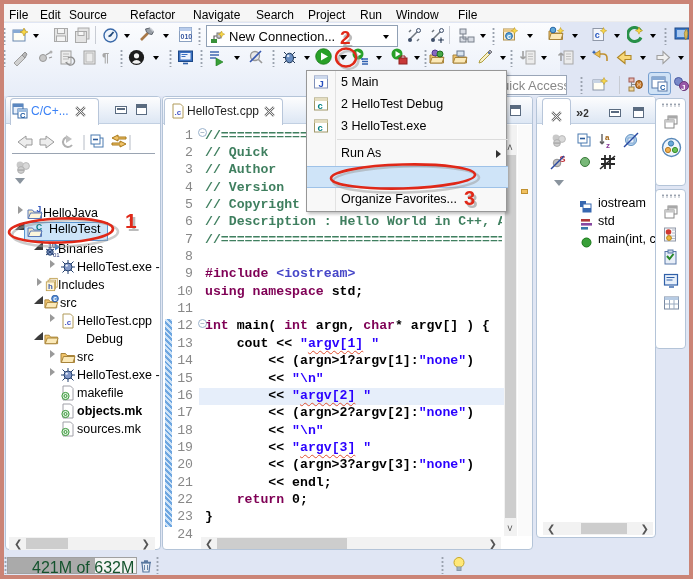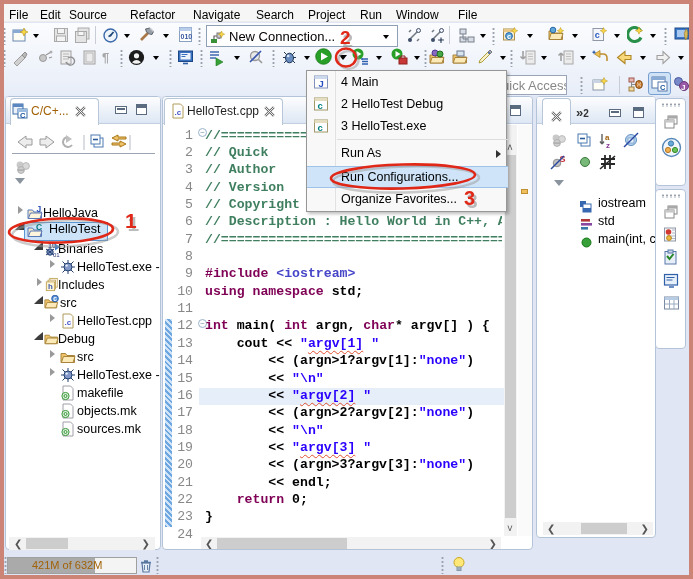--- a/index.html
+++ b/index.html
@@ -3,21 +3,21 @@
 <meta charset="utf-8">
 <style>
 * { margin:0; padding:0; box-sizing:border-box; }
 html,body { width:693px; height:579px; overflow:hidden; }
 body { font-family:"Liberation Sans", sans-serif; background:#cb8476; position:relative; }
 #win { position:absolute; left:4px; top:4px; width:685px; height:571px; background:#e0e6f4; overflow:hidden; }
 
 #menubar { position:absolute; left:-4px; top:0; width:693px; height:18px; background:#f6f6f6; border-bottom:1px solid #ececec; }
 #menubar span { position:absolute; top:4px; font-size:12px; color:#000; }
 
-#toolbars { position:absolute; left:-4px; top:19px; width:693px; height:73px;
+#toolbars { position:absolute; left:-4px; top:19px; width:560px; height:73px;
   background:linear-gradient(#fbfcfe,#e7edf8); }
 .ticon { position:absolute; width:17px; height:17px; }
 .dd { position:absolute; width:0; height:0; border-left:3.5px solid transparent; border-right:3.5px solid transparent; border-top:4px solid #000; }
 .sep { position:absolute; width:1px; height:18px; background:#c8ccd4; }
 .dots { position:absolute; width:3px; height:18px;
   background-image:radial-gradient(circle, #9aa2ae 1px, transparent 1.2px);
   background-size:3px 4px; }
 
 .panel { position:absolute; background:#fff; border:1px solid #b4c4d8; border-radius:4px; }
 .tabrow { position:absolute; left:0; top:0; right:0; height:27px; background:linear-gradient(#fdfdfe,#dde7f4); border-bottom:1px solid #c2d0e2; border-radius:2px 2px 0 0; }
@@ -315,21 +315,21 @@
   <div id="leftpanel" class="panel" style="left:1px; top:92px; width:156px; height:454px;">
     <div class="tabrow"></div>
     <div class="atab" style="left:4px; top:1px; width:89px; height:27px;"></div>
     <svg style="position:absolute;left:6px;top:6px" width="17" height="17" viewBox="0 0 17 17">
       <rect x="1" y="1" width="10" height="10" fill="#eaf1fb" stroke="#3b6ca8"></rect>
       <rect x="1" y="1" width="10" height="3" fill="#5b87c0"></rect>
       <rect x="6" y="6" width="9" height="9" fill="#fff" stroke="#3b6ca8"></rect>
       <rect x="6" y="6" width="9" height="3" fill="#9dbde0"></rect>
       <text x="8" y="14.5" font-size="7.5" font-weight="bold" fill="#1a57a0">C</text>
     </svg>
-    <span style="position:absolute;left:25px;top:7px;font-size:12px;color:#a16207;">C/C+...</span>
+    <span style="position:absolute;left:25px;top:7px;font-size:12px;color:#3b82f6;">C/C+...</span>
     <svg style="position:absolute;left:68px;top:8px" width="13" height="13" viewBox="0 0 12 12">
       <path d="M2 2 L10 10 M10 2 L2 10" stroke="#6e6e6e" stroke-width="2.2"></path>
       <path d="M2 2 L10 10 M10 2 L2 10" stroke="#fff" stroke-width="0.8"></path>
     </svg>
     <rect>
     <div style="position:absolute;left:109px;top:9px;width:12px;height:8px;border:1px solid #5a6b80;background:#fff">
           <div style="margin:1px;height:2px;background:#5a6b80"></div>
         </div>
     <div style="position:absolute;left:130px;top:7px;width:11px;height:11px;border:1px solid #5a6b80;background:#fff;">
           <div style="height:3px;background:#5a6b80"></div>
@@ -427,21 +427,21 @@
         <path d="M3 1h7.5L13 3.5V15H3z" fill="#fff" stroke="#b09a58"></path>
         <text x="4.5" y="11.5" font-size="8" font-weight="bold" fill="#4858c8">.c</text>
       </svg>
       <span class="trow" style="left:71px;top:217px;">HelloTest.cpp</span>
 
       <div class="tri-e" style="left:28px;top:235px;"></div>
       <svg style="position:absolute;left:38px;top:234px" width="15" height="15" viewBox="0 0 16 16">
         <path d="M1 4.5h4.5L7 6.5h7.5v7H1z" fill="#f0c36a" stroke="#a8843a"></path>
         <path d="M3.5 7.5H15l-2 6H1.3z" fill="#fbe9b8" stroke="#a8843a"></path>
       </svg>
-      <span class="trow" style="left:52px;top:235px;">Debug</span>
+      <span class="trow" style="left:52px;top:235px;padding-left:28px;">Debug</span>
 
       <div class="tri-c" style="left:44px;top:253px;"></div>
       <svg style="position:absolute;left:54px;top:252px" width="16" height="16" viewBox="0 0 16 16">
         <path d="M1 4.5h4.5L7 6.5h7.5v7H1z" fill="#f0c36a" stroke="#a8843a"></path>
         <path d="M3.5 7.5H15l-2 6H1.3z" fill="#fbe9b8" stroke="#a8843a"></path>
       </svg>
       <span class="trow" style="left:71px;top:253px;">src</span>
 
       <div class="tri-c" style="left:44px;top:271px;"></div>
       <svg style="position:absolute;left:54px;top:270px" width="16" height="16" viewBox="0 0 16 16">
@@ -465,21 +465,21 @@
         <circle cx="5.5" cy="11" r="3.6" fill="#e2f2e2" stroke="#389838"></circle>
         <circle cx="5.5" cy="11" r="1.5" fill="none" stroke="#389838"></circle>
       </svg>
       <span class="trow" style="left:71px;top:289px;">makefile</span>
 
       <svg style="position:absolute;left:54px;top:306px" width="16" height="16" viewBox="0 0 16 16">
         <path d="M3 1h7.5L13 3.5V15H3z" fill="#fff" stroke="#a0a0a8"></path>
         <circle cx="5.5" cy="11" r="3.6" fill="#e2f2e2" stroke="#389838"></circle>
         <circle cx="5.5" cy="11" r="1.5" fill="none" stroke="#389838"></circle>
       </svg>
-      <span class="trow" style="left:71px;top:307px;">objects.mk</span>
+      <span class="trow" style="left:71px;top:307px;font-weight:bold;">objects.mk</span>
 
       <svg style="position:absolute;left:54px;top:324px" width="16" height="16" viewBox="0 0 16 16">
         <path d="M3 1h7.5L13 3.5V15H3z" fill="#fff" stroke="#a0a0a8"></path>
         <circle cx="5.5" cy="11" r="3.6" fill="#e2f2e2" stroke="#389838"></circle>
         <circle cx="5.5" cy="11" r="1.5" fill="none" stroke="#389838"></circle>
       </svg>
       <span class="trow" style="left:71px;top:325px;">sources.mk</span>
     </div>
     
     <div class="sbh" style="left:3px;top:440px;width:146px;">
@@ -669,21 +669,21 @@
     <svg class="ticon" style="left:7px;top:105px" viewBox="0 0 17 17">
       <rect x="1.5" y="2" width="14" height="12" fill="#fff" stroke="#7888a0"></rect>
       <rect x="1.5" y="2" width="14" height="3" fill="#b8ccE4"></rect>
       <path d="M6.5 5 v9 M11 5 v9 M1.5 9 h14" stroke="#9aabc0"></path>
     </svg>
   </div>
   <div id="statusbar" style="position:absolute; left:0; top:549px; width:685px; height:22px;">
     <div class="dots" style="left:0px;top:3px;"></div>
     <div style="position:absolute;left:3px;top:4px;width:130px;height:17px;background:#f4f4f4;border:1px solid #a0a0a0;">
       <div style="position:absolute;left:0;top:0;width:87px;height:15px;background:#aaa;"></div>
-      <span style="position:absolute;left:24px;top:1px;font-size:11px;color:#a16207;">421M of 632M</span>
+      <span style="position:absolute;left:24px;top:1px;font-size:16px;color:#14532d;">421M of 632M</span>
     </div>
     <svg style="position:absolute;left:134px;top:5px" width="16" height="16" viewBox="0 0 16 16">
       <path d="M4 5 h8 l-1 9 h-6z" fill="#e8eef6" stroke="#5878a0" stroke-width="1.2"></path>
       <path d="M3 4.5 h10 M6 3 h4" stroke="#5878a0" stroke-width="1.4"></path>
       <path d="M6.5 7 v5 M9.5 7 v5" stroke="#5878a0" stroke-width="0.9"></path>
     </svg>
     <div class="dots" style="left:152px;top:3px;"></div>
     <div class="dots" style="left:437px;top:3px;"></div>
     <svg style="position:absolute;left:447px;top:3px" width="16" height="17" viewBox="0 0 16 17">
       <circle cx="8" cy="6.5" r="5" fill="#ffe878" stroke="#c8a828"></circle>
@@ -692,38 +692,37 @@
     </svg>
   </div>
 </div>
 <div id="dropmenu">
   <div style="position:absolute;left:28px;top:0;width:1px;height:140px;background:#e2e2e2;"></div>
   <svg style="position:absolute;left:6px;top:3px" width="16" height="16" viewBox="0 0 16 16">
     <rect x="1.5" y="2" width="13" height="12" fill="#fff" stroke="#8090b8"></rect>
     <rect x="1.5" y="2" width="13" height="3" fill="#ccd8ec"></rect>
     <text x="5.5" y="13" font-size="9.5" font-weight="bold" fill="#2850c0">J</text>
   </svg>
-  <span class="mi" style="top:4px;">4 Main</span>
+  <span class="mi" style="top:4px;">5 Main</span>
   <svg style="position:absolute;left:6px;top:25px" width="16" height="16" viewBox="0 0 16 16">
     <rect x="1.5" y="2" width="13" height="12" fill="#fff" stroke="#a09868"></rect>
     <rect x="1.5" y="2" width="13" height="3" fill="#e4ddc0"></rect>
     <text x="4.5" y="13" font-size="9.5" font-weight="bold" fill="#008080">c</text>
   </svg>
   <span class="mi" style="top:26px;">2 HelloTest Debug</span>
   <svg style="position:absolute;left:6px;top:47px" width="16" height="16" viewBox="0 0 16 16">
     <rect x="1.5" y="2" width="13" height="12" fill="#fff" stroke="#a09868"></rect>
     <rect x="1.5" y="2" width="13" height="3" fill="#e4ddc0"></rect>
     <text x="4.5" y="13" font-size="9.5" font-weight="bold" fill="#008080">c</text>
   </svg>
   <span class="mi" style="top:48px;text-align:center;">3 HelloTest.exe</span>
   <div style="position:absolute;left:30px;top:68px;width:171px;height:1px;background:#dcdcdc;"></div>
   <span class="mi" style="top:75px;">Run As</span>
   <div style="position:absolute;left:189px;top:79px;width:0;height:0;border-top:4px solid transparent;border-bottom:4px solid transparent;border-left:5px solid #333;"></div>
   <div style="position:absolute;left:0px;top:95px;width:201px;height:22px;background:#cfe4f8;border-top:1px solid #9ec2e8;border-bottom:1px solid #9ec2e8;"></div>
-  <span class="mi" style="top:99px;">Run Configurations...</span>
   <span class="mi" style="top:121px;">Organize Favorites...</span>
 </div>
 <svg id="annot" width="693" height="579" style="position:absolute;left:0;top:0;pointer-events:none">
   <g fill="none" stroke-linecap="round">
     <ellipse cx="63" cy="231.5" rx="53" ry="13" stroke="#9a9a9a" stroke-width="2.5" opacity="0.5" transform="rotate(-2 63 231.5) translate(2,2)"></ellipse>
     <ellipse cx="61" cy="230.5" rx="52" ry="12" stroke="#e02818" stroke-width="2.6" transform="rotate(-2 61 230.5)"></ellipse>
     <ellipse cx="404" cy="177.5" rx="73" ry="13" stroke="#9a9a9a" stroke-width="2.5" opacity="0.5" transform="rotate(-1.5 404 177.5) translate(2,2)"></ellipse>
     <ellipse cx="403" cy="176.5" rx="72" ry="12" stroke="#e02818" stroke-width="2.6" transform="rotate(-1.5 403 176.5)"></ellipse>
     <ellipse cx="347" cy="58.5" rx="10" ry="9" stroke="#9a9a9a" stroke-width="2.4" opacity="0.5" transform="translate(1.5,1.5)"></ellipse>
     <ellipse cx="346" cy="57.5" rx="10" ry="9" stroke="#e02818" stroke-width="2.4"></ellipse>

